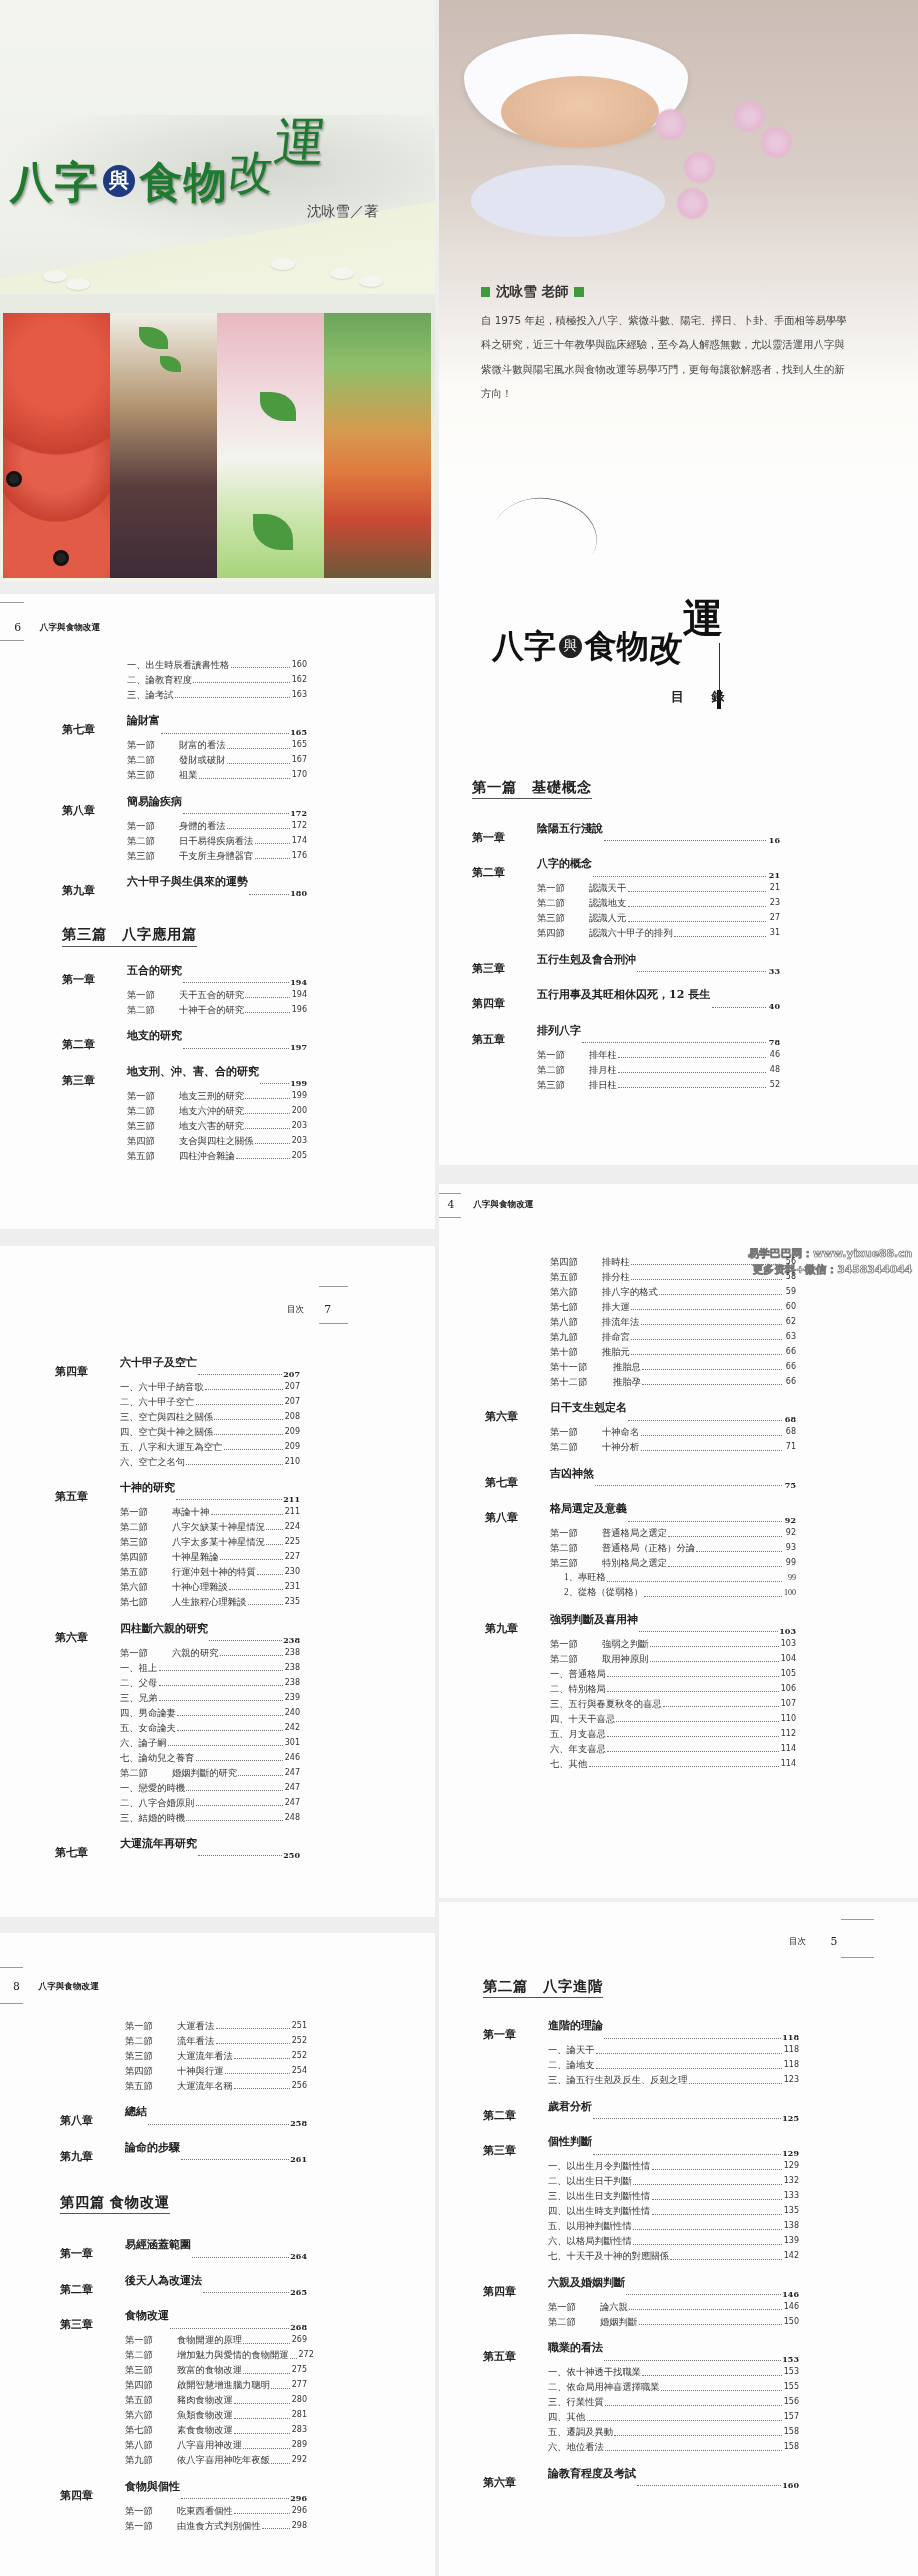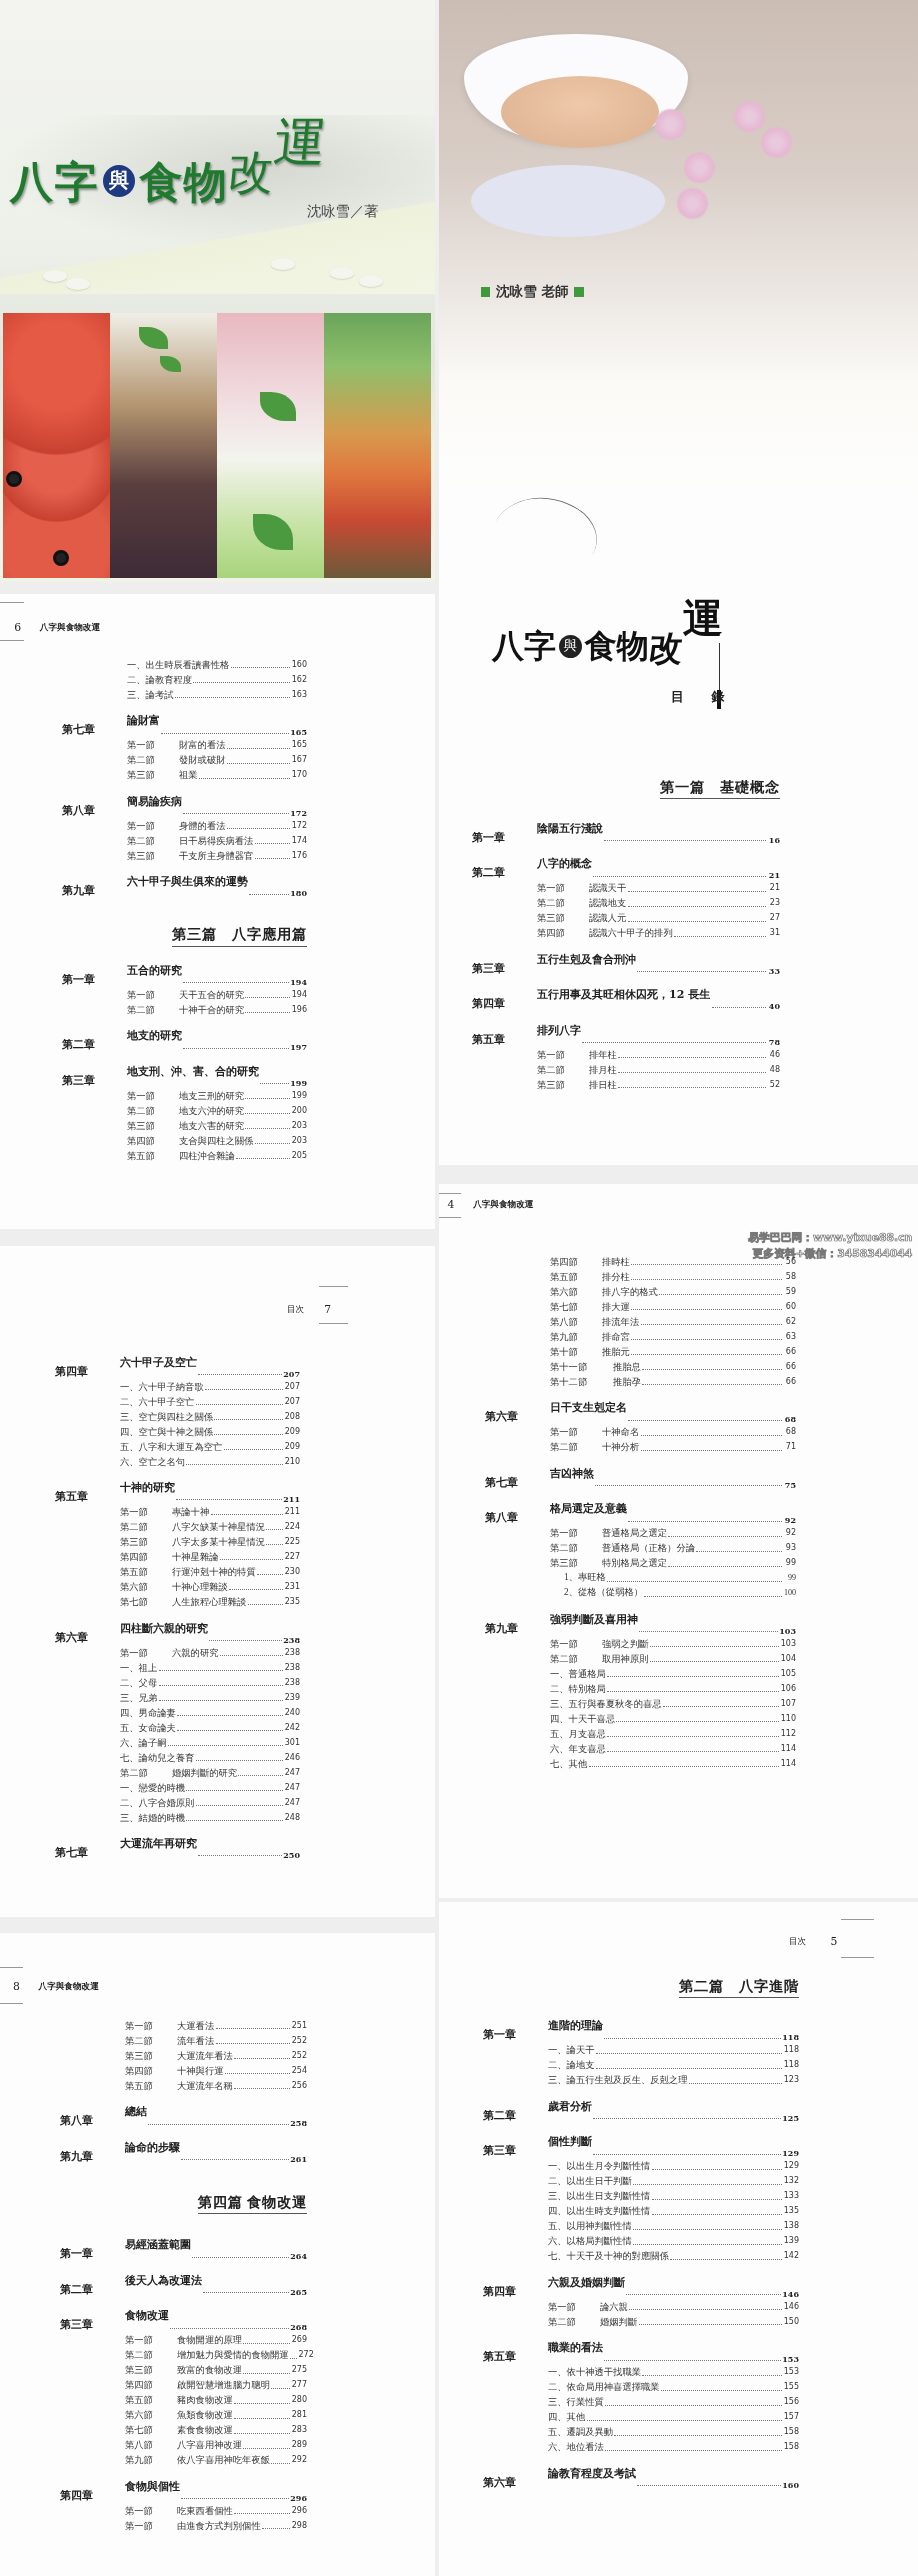--- a/index.html
+++ b/index.html
@@ -65,21 +65,21 @@
   #titlepage .big-title .t-raise { font-size: 40px; margin-bottom: 16px; font-weight: bold; }
   #titlepage .vline { position: absolute; left: 280px; top: 152px; width: 1.4px; height: 66px; background: #333; }
   #titlepage .vbar { position: absolute; left: 278px; top: 199px; width: 3.6px; height: 19.4px; background: #111; }
   #titlepage .mulu { position: absolute; left: 232px; top: 197px; font-size: 13px; font-weight: bold; letter-spacing: 11.5px; font-family: "DejaVu Sans", sans-serif; }
 
   
   .running-head { position: absolute; top: 0; display: flex; align-items: center; font-size: 9.3px; }
   .pnum { font-size: 10.8px; }
   .book-name { font-size: 8.6px; font-weight: bold; margin-left: 18.7px; }
   .toc { position: absolute; }
-  .part-title { text-align: right; font-size: 14.3px; font-weight: bold; font-family: Liberation Serif, serif; }
+  .part-title { text-align: left; font-size: 14.3px; font-weight: bold; font-family: Liberation Sans, sans-serif; }
   .part-title span { display: inline-block; border-bottom: 1.4px solid #555; padding-bottom: 1.4px; letter-spacing: 0.7px; }
   .row { display: flex; align-items: flex-end; white-space: nowrap; }
   .row .lbl { display: flex; }
   .row .fill { flex: 1; border-bottom: 0.7px dotted #777; margin: 0 1.4px 3.6px; min-width: 7.2px; }
   .row .pg { font-size: 8px; min-width: 13px; text-align: right; }
   .row.chapter { font-size: 11px; font-weight: bold; margin-top: 8.6px; }
   .row.chapter .num { width: 65px; margin-top: 9px; }
   .row.section { font-size: 9.3px; color: #333; font-family: "DejaVu Sans", sans-serif; padding-left: 65px; line-height: 15px; }
   .row.section .num { width: 52px; }
   .row.section.wide .num { width: 63px; }
@@ -136,20 +136,21 @@
   <div class="flower" style="left:244px;top:151px"></div>
   <div class="flower" style="left:294px;top:100px"></div>
   <div class="flower" style="left:321px;top:126px"></div>
   <div class="flower" style="left:237px;top:187px"></div>
 
   <div class="bio-head">
     <span class="sq"></span>
     <span>沈咏雪 老師</span>
     <span class="sq"></span>
   </div>
+  <p class="bio">自 1975 年起，積極投入八字、紫微斗數、陽宅、擇日、卜卦、手面相等易學學科之研究，近三十年教學與臨床經驗，至今為人解惑無數，尤以靈活運用八字與紫微斗數與陽宅風水與食物改運等易學巧門，更每每讓欲解惑者，找到人生的新方向！</p>
 </div>
 
 <div class="page" id="titlepage">
   <div class="arc"></div>
   <div class="big-title">
     <span class="t-big">八字</span>
     <span class="t-with">與</span>
     <span class="t-big">食物</span>
     <span class="t-script">改</span>
     <span class="t-raise">運</span>
@@ -266,21 +267,21 @@
   </div>
 </div>
 
 <div class="page" style="left:439px;top:1184px;width:479px;height:714px">
   <div class="running-head" style="left:0;top:14.3px">
     <span style="position:absolute;left:0;top:-5.7px;width:21.5px;height:0.7px;background:#999"></span>
     <span class="pnum" style="margin-left:8.6px">4</span>
     <span class="book-name">八字與食物改運</span>
     <span style="position:absolute;left:0;top:18.7px;width:21.5px;height:0.7px;background:#999"></span>
   </div>
-  <div class="watermark" style="top:46px">
+  <div class="watermark" style="top:62px">
     <div>易学巴巴网：www.yixue88.cn</div>
     <div>更多资料+微信：3458344044</div>
   </div>
   <div class="toc" style="left:46px;top:70px;width:311px">
     <div>
         <div class="row section">
           <span class="lbl">
             <span class="num">第四節</span>
             <span>排時柱</span>
           </span>

